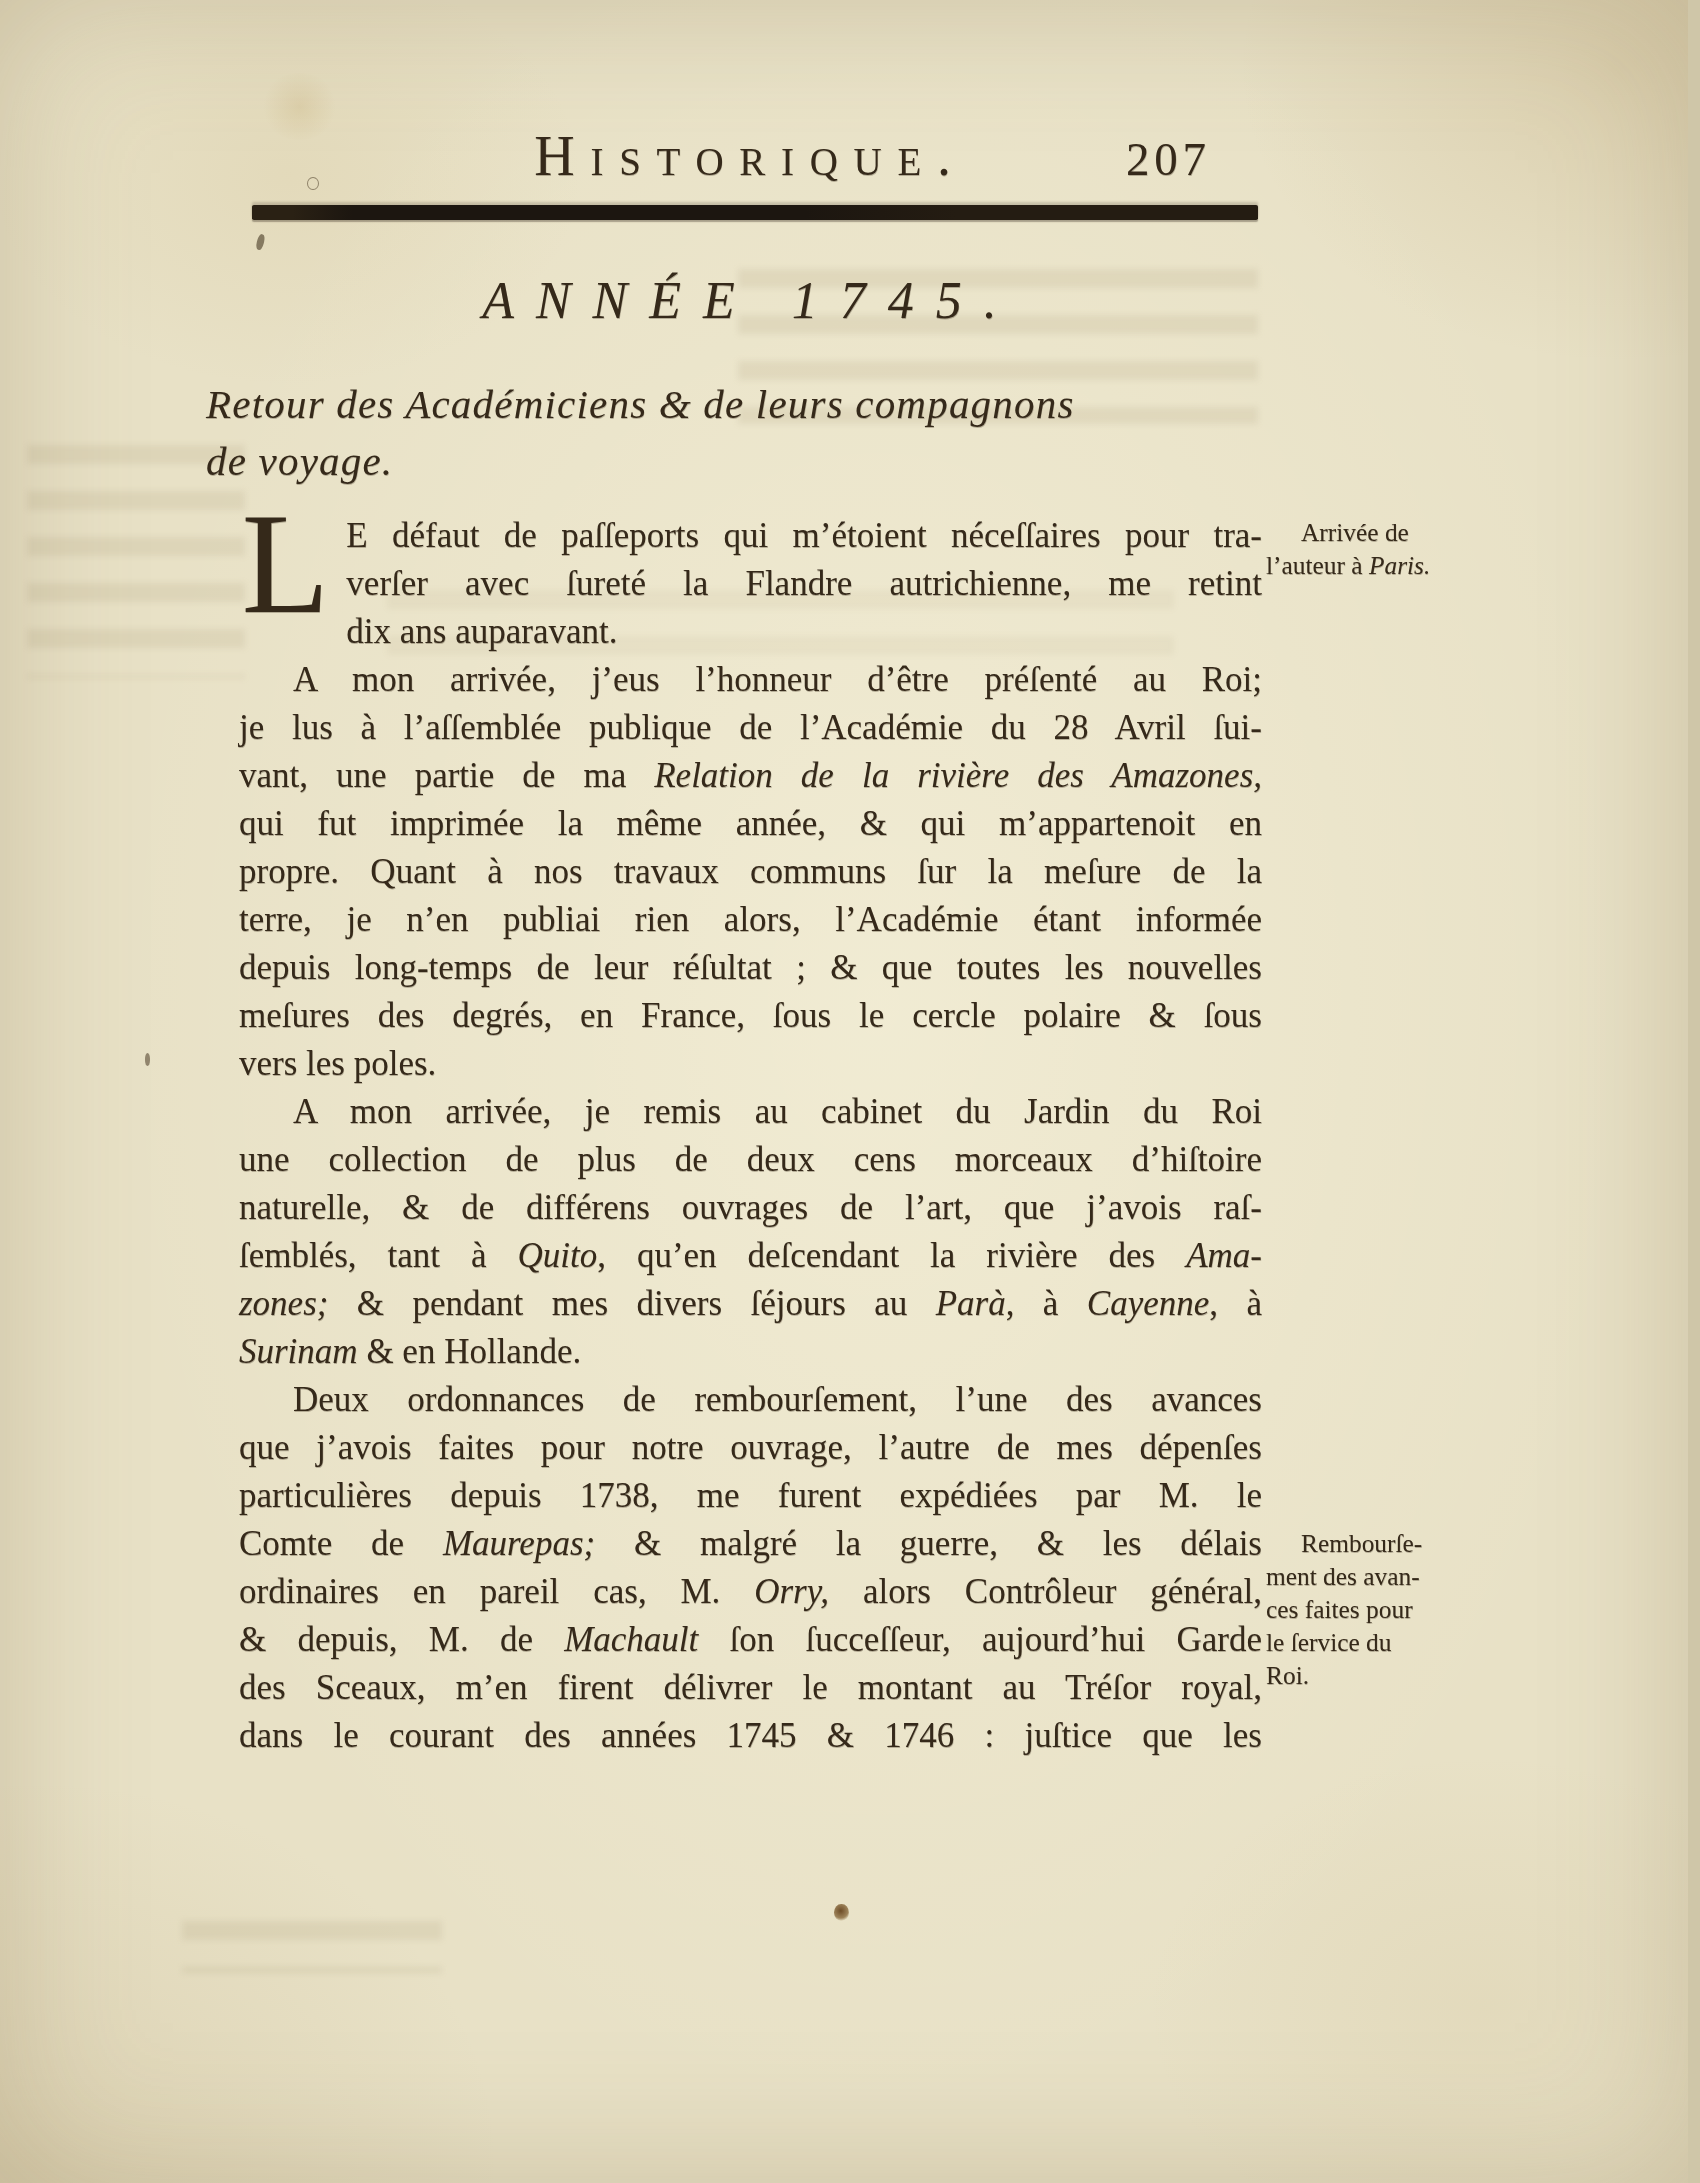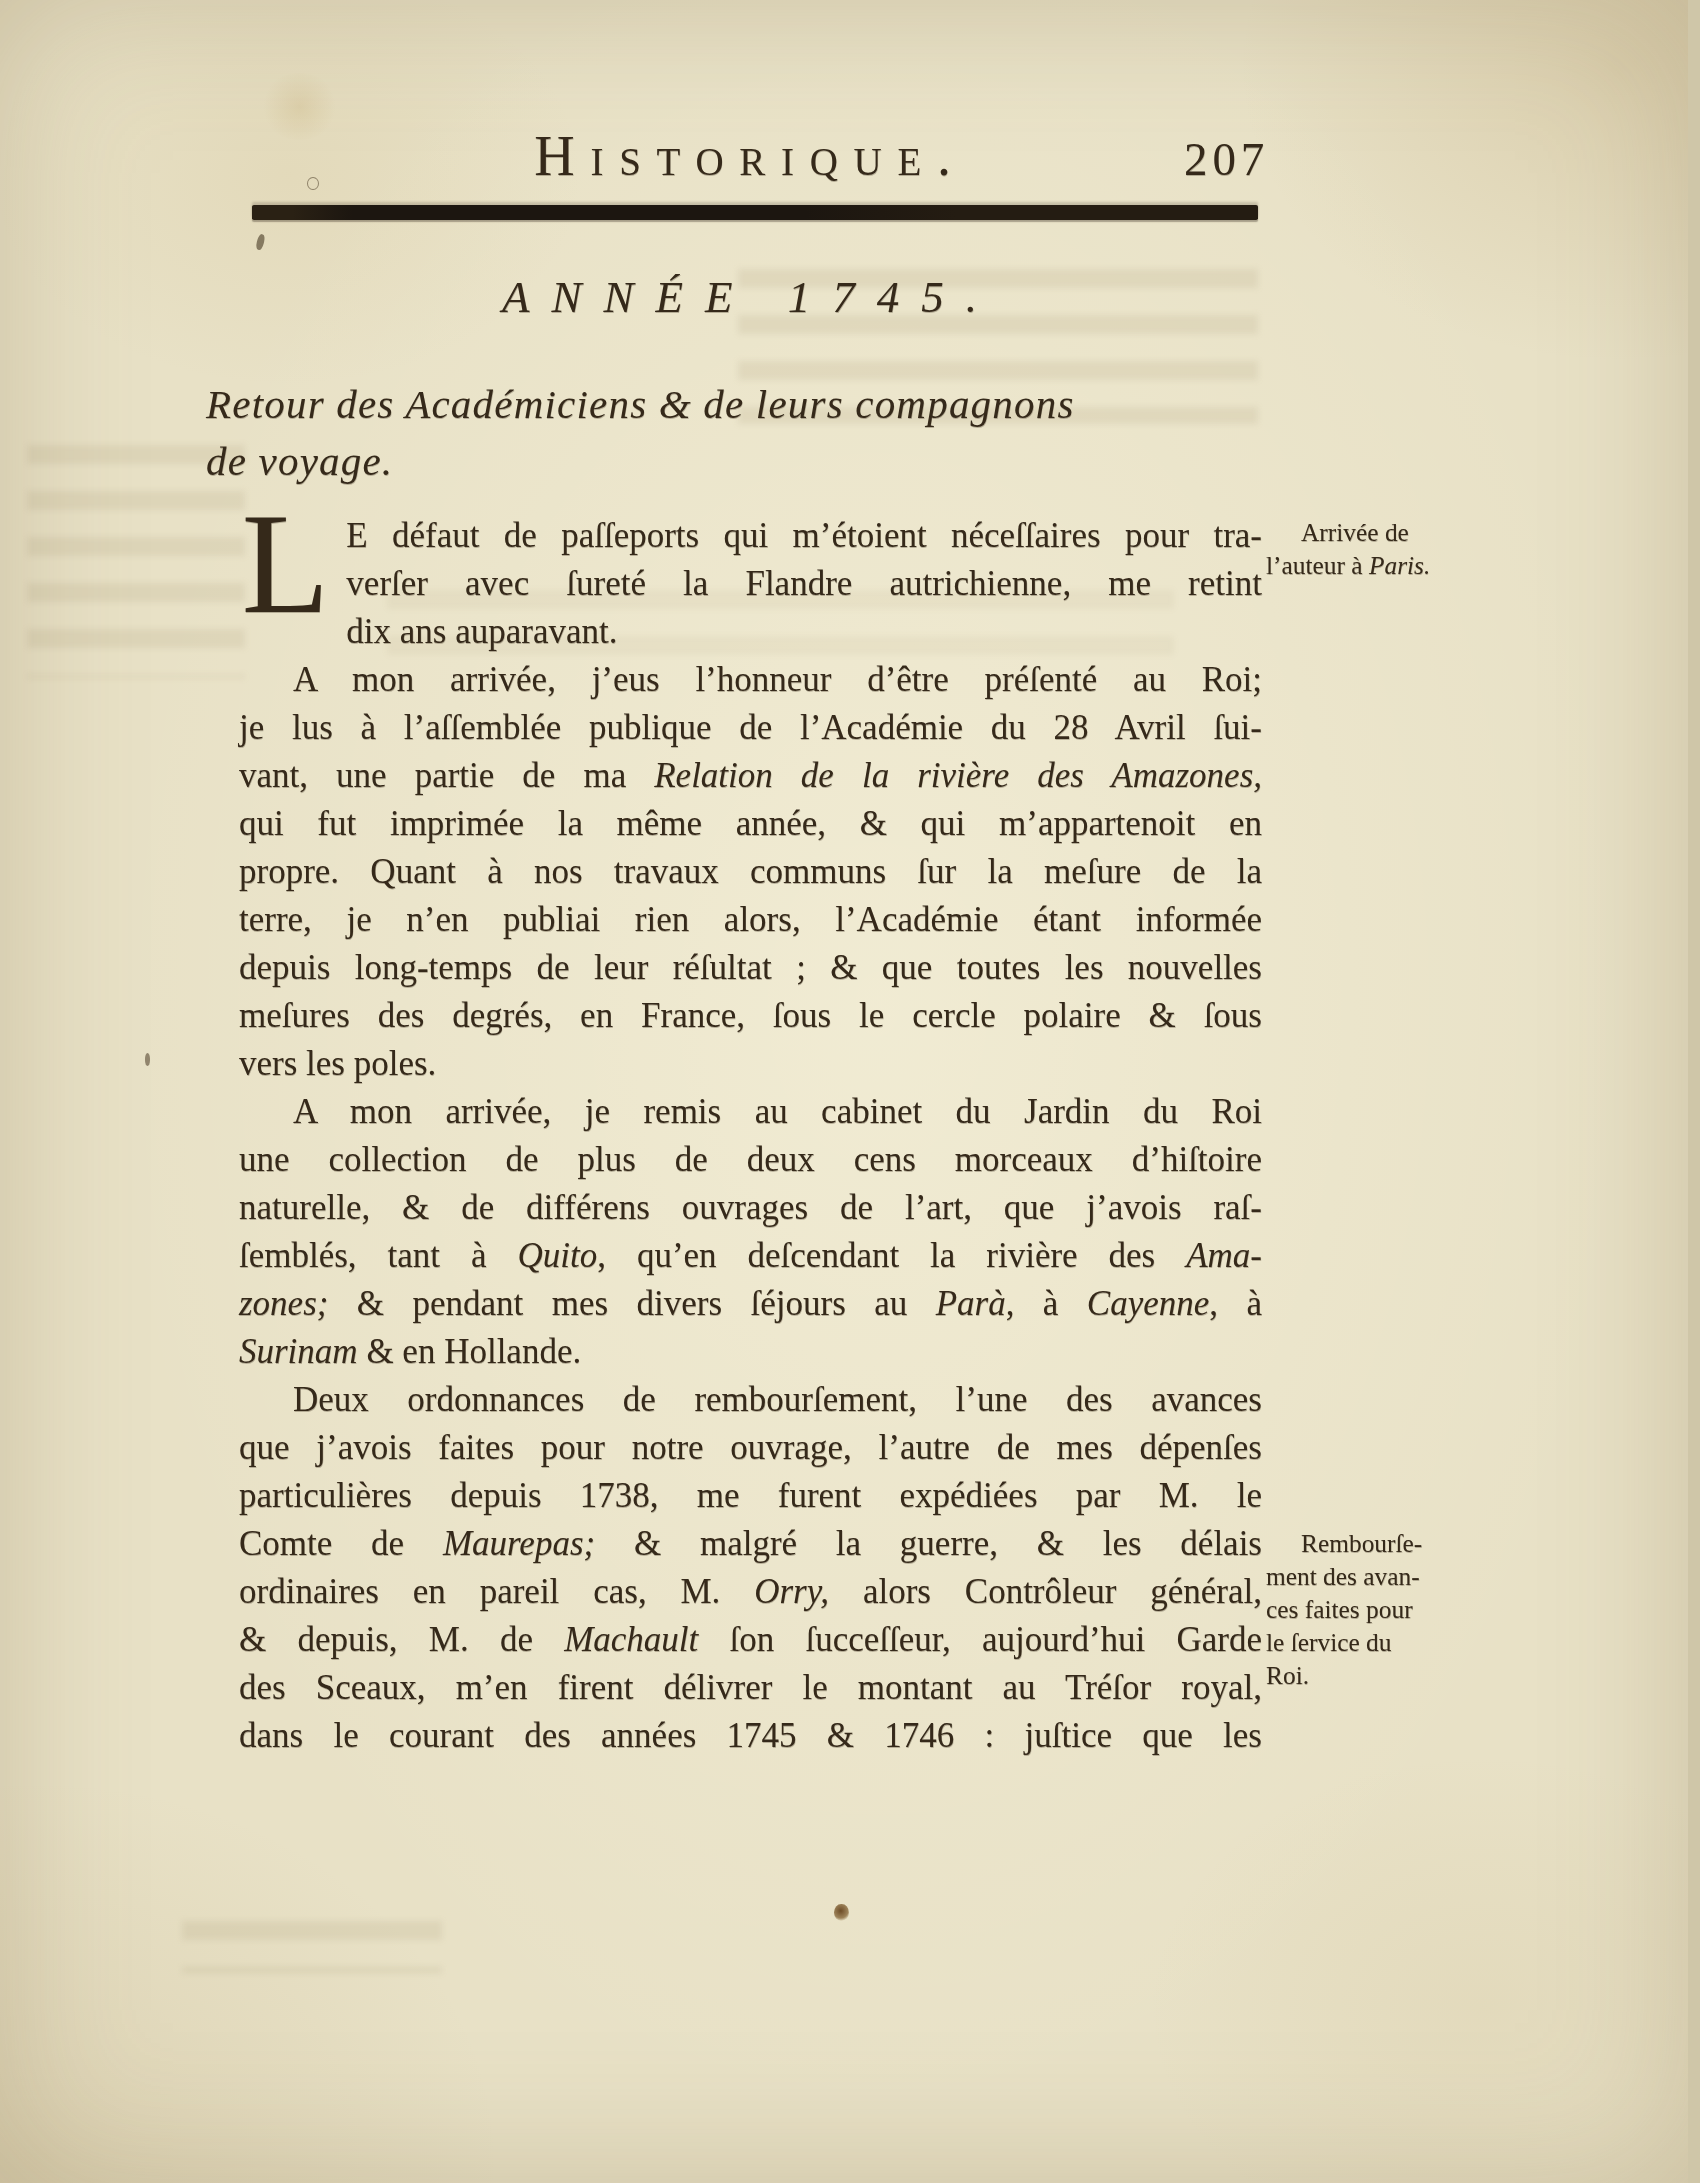--- a/index.html
+++ b/index.html
@@ -13,28 +13,28 @@
       radial-gradient(424px 303px at 17% 8%, rgba(190,165,105,.12), transparent 70%),
       radial-gradient(484px 363px at 88% 92%, rgba(180,155,100,.10), transparent 70%);
     box-shadow:inset 0 0 145px rgba(115,92,50,.26);
     font-family:"Liberation Serif","DejaVu Serif",serif;
     color:var(--ink,#35291a);
   }
   .txt{text-shadow:0.4px 0.5px 0.4px rgba(55,42,25,.30);}
   
   #running-title{position:absolute;left:239px;top:124px;width:1023px;text-align:center;
     font-variant:small-caps;font-size:56px;letter-spacing:15.7px;white-space:nowrap;}
-  #page-number{position:absolute;left:1126px;top:132px;width:143px;text-align:right;
+  #page-number{position:absolute;left:1126px;top:132px;width:143px;
     font-size:47px;letter-spacing:4.8px;}
   #header-rule{position:absolute;left:252px;top:205px;width:1006px;height:15px;
     background:linear-gradient(90deg,#2a2114 0 4%, #1c1610 10% 55%, #241c12 70% 100%);
     border-radius:1.8px;box-shadow:0 1.8px 1.2px rgba(40,30,18,.35), 0 -3px 2.4px rgba(40,30,18,.18);}
   
   #year-heading{position:absolute;left:239px;top:271px;width:1023px;text-align:center;
-    font-style:italic;font-size:45px;letter-spacing:22px;white-space:nowrap;}
+    font-style:italic;font-size:52px;letter-spacing:22px;white-space:nowrap;}
   .subtitle{position:absolute;left:206px;width:1089px;
     font-style:italic;font-size:41px;letter-spacing:1.2px;white-space:nowrap;}
   #subtitle-1{top:380px;}
   #subtitle-2{top:437px;}
   
   #body-text{position:absolute;left:239px;top:512px;width:1023px;
     font-size:35px;line-height:48px;}
   .line{text-align:justify;text-align-last:justify;}
   .line.end{text-align-last:left;}
   .line.indent{text-indent:54px;}

